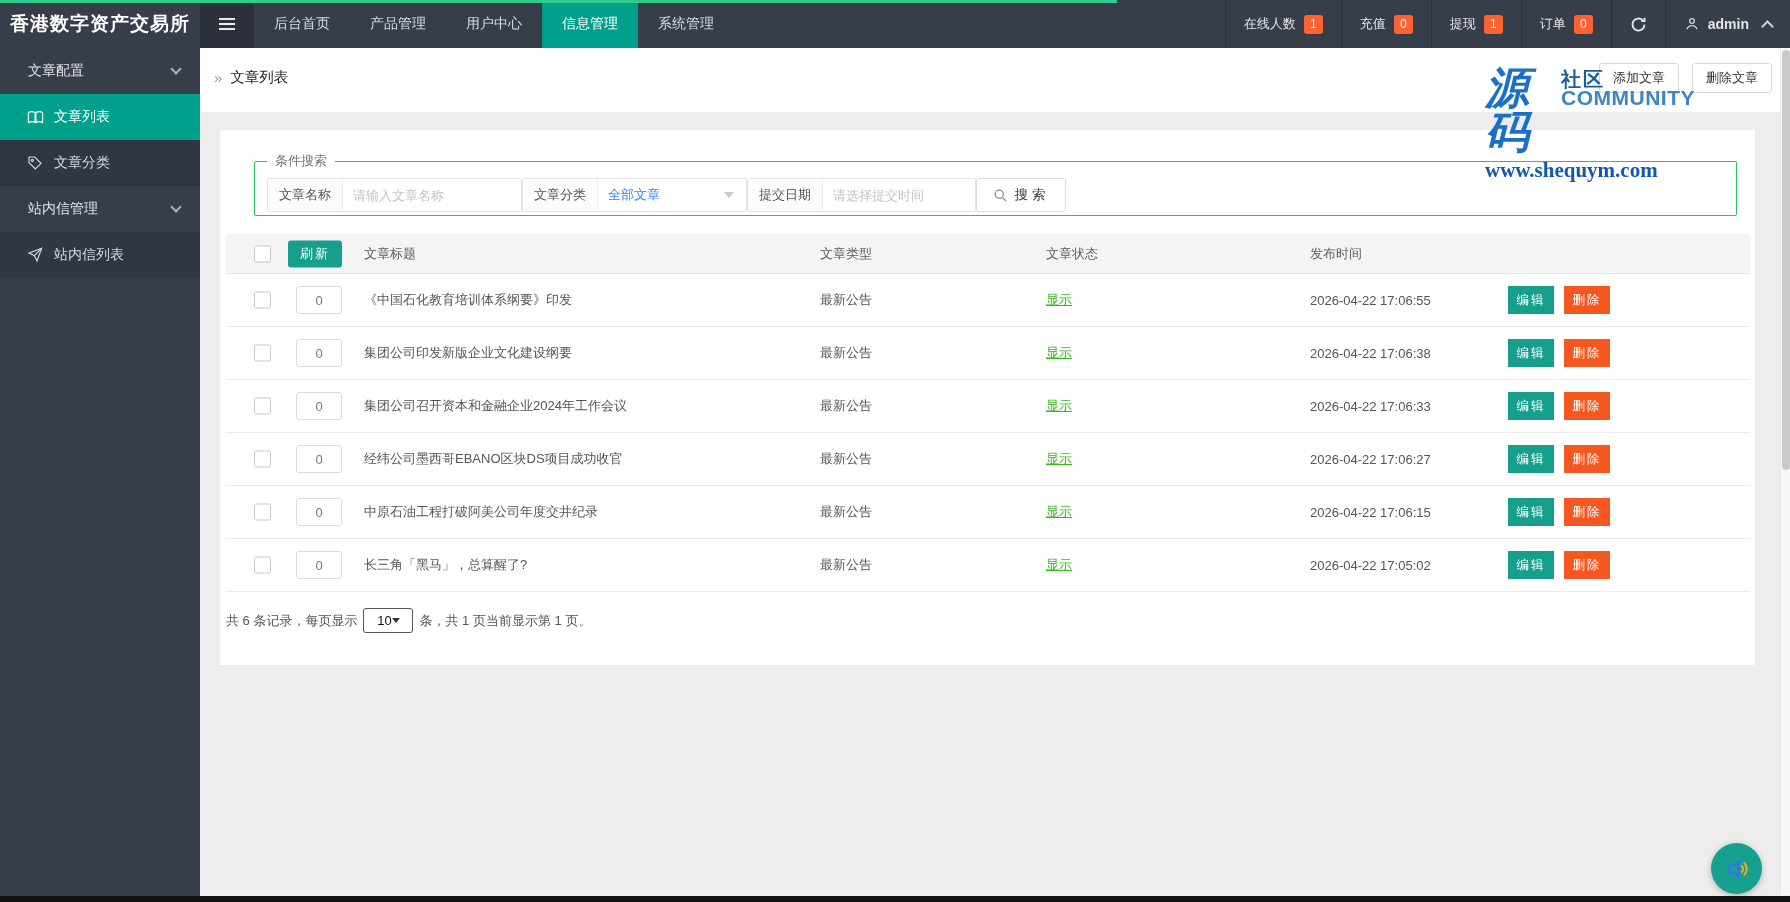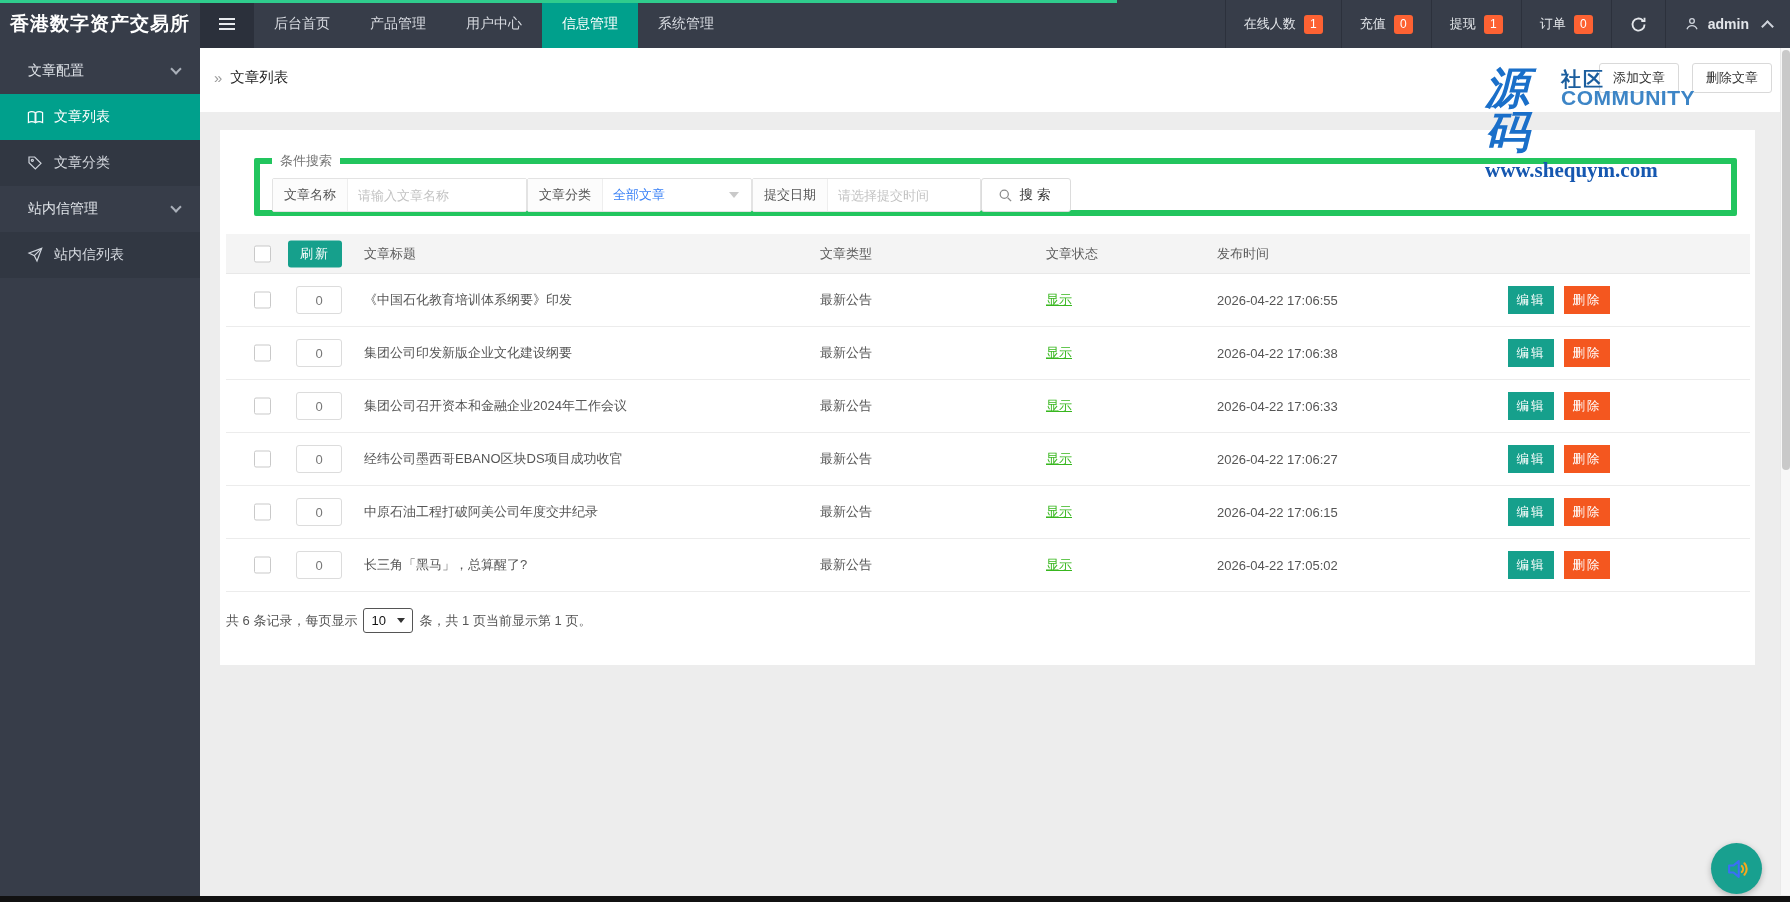--- a/index.html
+++ b/index.html
@@ -65,21 +65,21 @@
   .wm-sub { font-size:20px; font-weight:bold; color:#1b5e9e; letter-spacing:2px; line-height:22px; }
   .wm-en { font-size:21px; font-weight:bold; color:#3d85c6; letter-spacing:0.5px; line-height:16px; }
   .wm-url { margin-top:4px; font-family:"Liberation Serif","DejaVu Serif",serif;
             font-size:21px; font-weight:bold; color:#1557b0; }
 
   
   .panel { position:absolute; left:220px; top:130px; width:1535px; height:535px;
            background:#ffffff; z-index:4; }
 
   fieldset.search-box { position:absolute; left:34px; top:22px; right:18px; height:64px;
-                        border:6px solid #22c55e; border-radius:2px; }
+                        border:1px solid #22c55e; border-radius:2px; }
   fieldset.search-box legend { margin-left:12px; padding:0 8px; font-size:13px; color:#737373; }
   .search-row { display:flex; align-items:center; margin:8px 0 0 12px; }
   .igroup { display:flex; height:34px; border:1px solid #e3e3e3; border-radius:2px; background:#fff; }
   .igroup .lab { display:flex; align-items:center; padding:0 11px; font-size:13px; color:#555;
                  background:#fcfcfc; border-right:1px solid #eee; white-space:nowrap; }
   .igroup input { border:0; outline:0; padding:0 10px; font-size:13px; color:#333; flex:1; min-width:0; }
   .igroup input::placeholder { color:#c3c3c3; }
   .igroup .sel { flex:1; display:flex; align-items:center; padding:0 10px; font-size:13px;
                  color:#3b82f6; cursor:pointer; position:relative; }
   .sel-caret { position:absolute; right:12px; width:0; height:0; border-left:5px solid transparent;
@@ -91,37 +91,37 @@
 
   
   .grid { position:absolute; left:6px; top:104px; width:1524px; }
   .g-header { position:relative; height:40px; background:#f4f4f4; border-bottom:1px solid #e8e8e8;
               font-size:13px; color:#5c5c5c; }
   .g-row { position:relative; height:53px; background:#fff; border-bottom:1px solid #ececec;
            font-size:13px; color:#555; }
   .cell { position:absolute; top:50%; transform:translateY(-50%); white-space:nowrap; }
   .c-check { left:28px; } .c-refresh { left:62px; } .c-count { left:70px; }
   .c-title { left:138px; } .c-type { left:594px; } .c-status { left:820px; }
-  .c-time { left:991px; } .c-edit { left:1282px; } .c-del { left:1338px; }
+  .c-time { left:1084px; } .c-edit { left:1282px; } .c-del { left:1338px; }
   .checkbox { width:17px; height:17px; border:1px solid #c9c9c9; border-radius:2px;
               background:#fff; cursor:pointer; }
   .refresh-btn { width:54px; height:27px; background:#16a08c; color:#fff; border:0; border-radius:3px;
                  font-size:13px; letter-spacing:2px; cursor:pointer; }
   .count-input { width:46px; height:28px; border:1px solid #dcdcdc; border-radius:3px;
                  text-align:center; font-size:13px; color:#777; outline:0; }
   .status-link { color:#38b71f; text-decoration:underline; cursor:pointer; }
   .act-btn { width:46px; height:28px; border:0; border-radius:0; color:#fff; font-size:12.5px;
              letter-spacing:2px; cursor:pointer; }
   .act-edit { background:#16a08c; } .act-del { background:#f4571f; }
 
   
   .pager { position:absolute; left:6px; top:478px; display:flex; align-items:center; gap:6px;
            font-size:13px; color:#555; }
   .page-size { width:50px; height:25px; border:1px solid #555; border-radius:3px; background:#fff;
-               display:flex; align-items:center; justify-content:space-between; padding:0 7px;
+               display:flex; align-items:center; justify-content:center; padding:0 7px;
                font-size:13px; color:#111; cursor:pointer; }
   .ps-caret { width:0; height:0; border-left:4px solid transparent; border-right:4px solid transparent;
               border-top:5px solid #333; }
 
   
   .float-btn { position:absolute; left:1711px; top:843px; width:51px; height:51px; border-radius:50%;
                background:#18a08f; box-shadow:0 2px 6px rgba(0,0,0,.25); display:flex;
                align-items:center; justify-content:center; cursor:pointer; z-index:40; }
   .v-scrollbar { position:absolute; right:0; top:48px; width:10px; height:847px; background:#f7f7f7;
                  border-left:1px solid #e9e9e9; z-index:25; }

